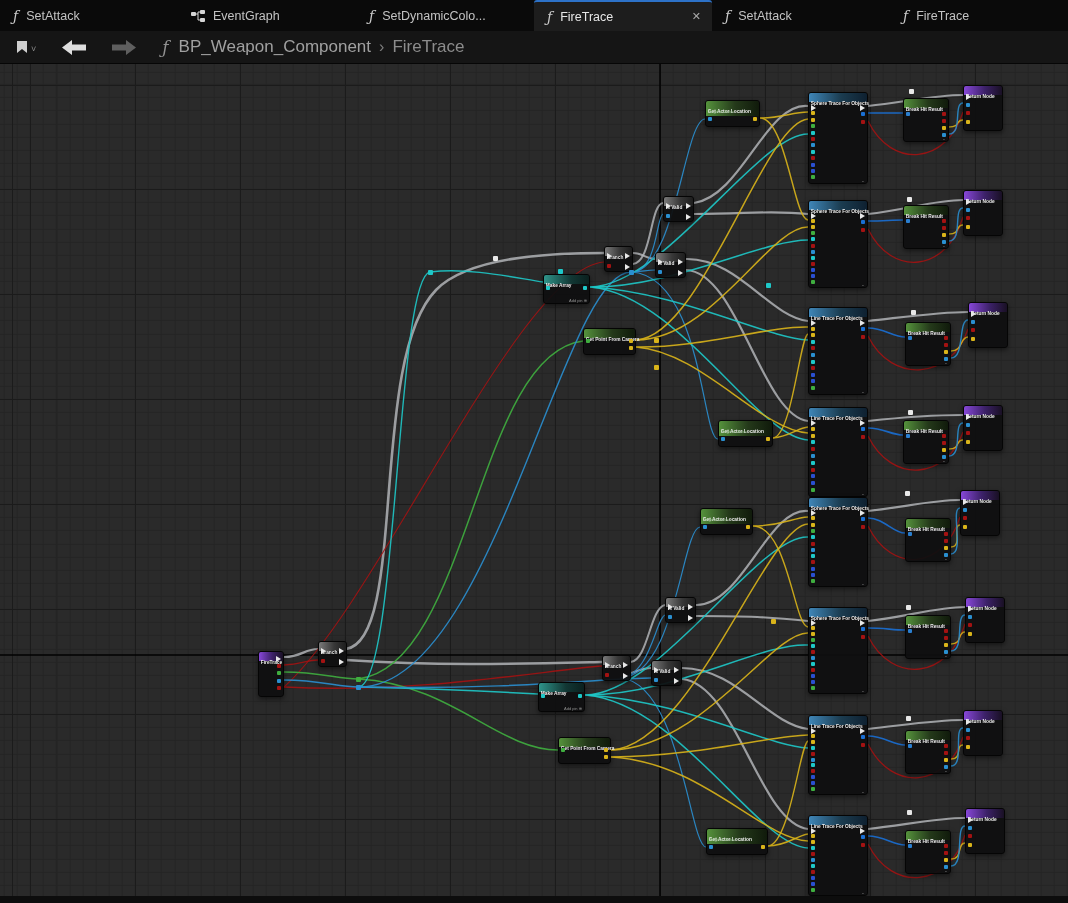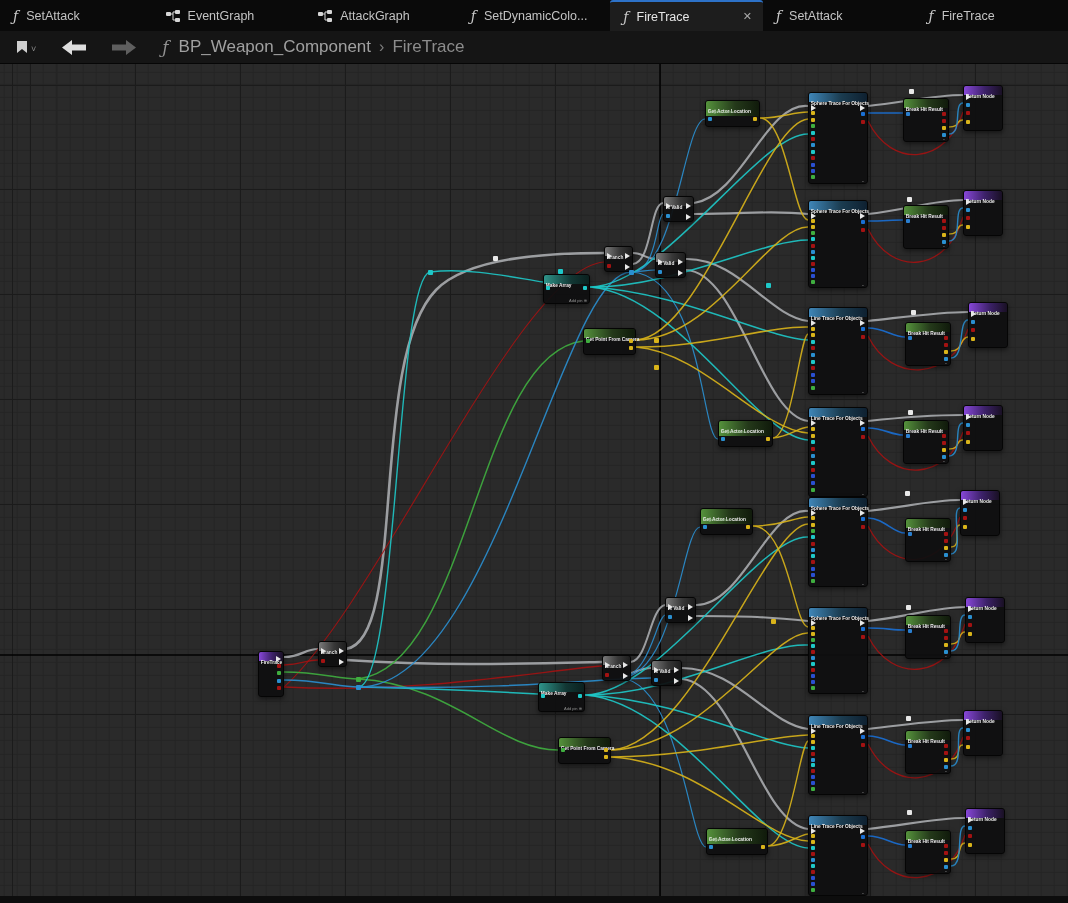--- a/index.html
+++ b/index.html
@@ -74,29 +74,20 @@
         <span>SetAttack</span>
       </div>
       <div class="tab">
         <svg class="gicon" viewBox="0 0 14 12">
           <rect x="0" y="2" width="5" height="4" rx="1" fill="#d6d6d6"></rect>
           <rect x="9" y="0" width="5" height="4" rx="1" fill="#d6d6d6"></rect>
           <rect x="9" y="8" width="5" height="4" rx="1" fill="#d6d6d6"></rect>
           <path d="M5 4 h2 v-2 h2 M7 4 v6 h2" stroke="#d6d6d6" fill="none"></path>
         </svg>
         <span>EventGraph</span>
-      </div>
-      <div class="tab">
-        <svg class="gicon" viewBox="0 0 14 12">
-          <rect x="0" y="2" width="5" height="4" rx="1" fill="#d6d6d6"></rect>
-          <rect x="9" y="0" width="5" height="4" rx="1" fill="#d6d6d6"></rect>
-          <rect x="9" y="8" width="5" height="4" rx="1" fill="#d6d6d6"></rect>
-          <path d="M5 4 h2 v-2 h2 M7 4 v6 h2" stroke="#d6d6d6" fill="none"></path>
-        </svg>
-        <span>AttackGraph</span>
       </div>
       <div class="tab">
         <span class="fx">ƒ</span>
         <span>SetDynamicColo...</span>
       </div>
       <div class="tab active">
         <span class="fx">ƒ</span>
         <span>FireTrace</span>
         <span class="close">✕</span>
       </div>

